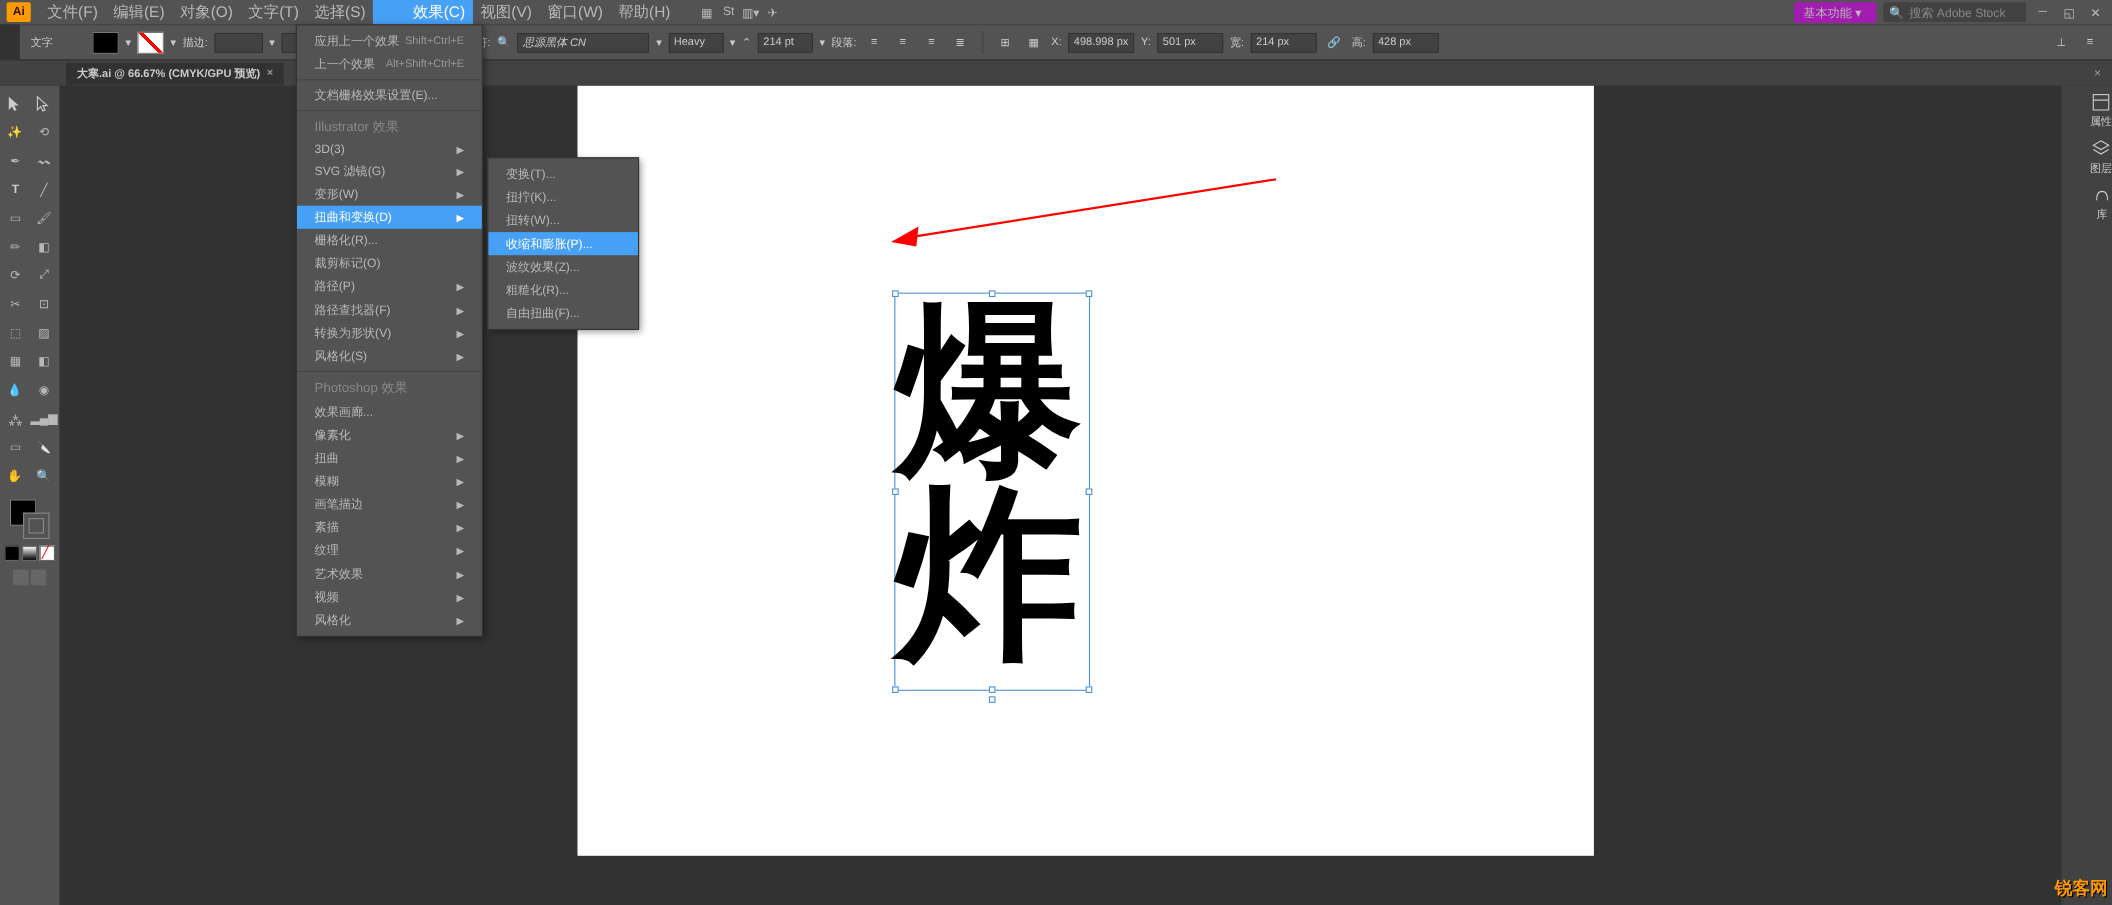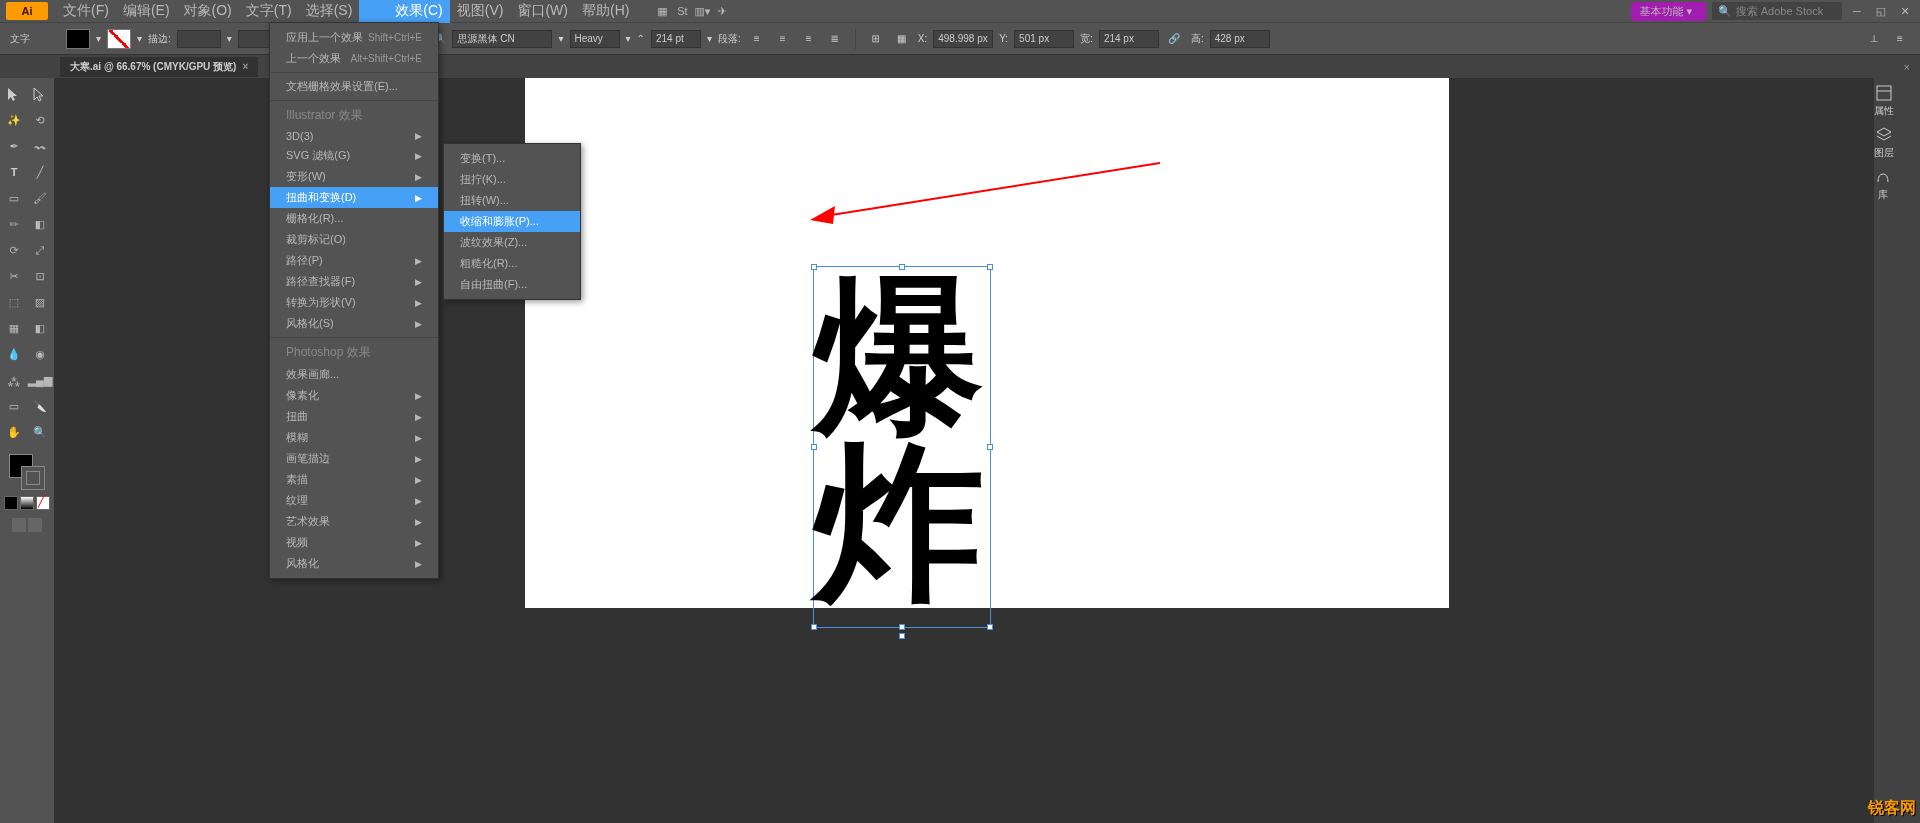--- a/index.html
+++ b/index.html
@@ -1,29 +1,29 @@
 <!DOCTYPE html>
 <html><head>
 <meta charset="utf-8">
 <style>
 * { margin: 0; padding: 0; box-sizing: border-box; font-family: "Microsoft YaHei", sans-serif; user-select: none; }
 body { background: #323232; color: #b8b8b8; font-size: 11px; overflow: hidden; width: 1920px; height: 823px; position: relative; }
 
 
 .menubar { height: 22px; background: #535353; display: flex; align-items: center; padding: 0 6px; }
-.ai-logo { width: 42px; height: 18px; background: #ff9a00; color: #3b1200; font-weight: bold; text-align: center; line-height: 18px; font-size: 11px; border-radius: 2px; margin-right: 8px; }
+.ai-logo { width: 22px; height: 18px; background: #ff9a00; color: #3b1200; font-weight: bold; text-align: center; line-height: 18px; font-size: 11px; border-radius: 2px; margin-right: 8px; }
 .menu-item { padding: 3px 7px; cursor: pointer; font-size: 14px; }
 .menu-item.active { background: #46a0f5; color: #fff; padding-left: 36px; }
 .menubar-right { margin-left: auto; display: flex; align-items: center; gap: 6px; }
 .workspace-select { background: #a21caf; padding: 2px 14px 2px 8px; border-radius: 2px; cursor: pointer; }
 .search-box { background: #424242; padding: 2px 6px; border-radius: 2px; width: 130px; height: 18px; display: flex; align-items: center; gap: 4px; color: #888; }
 .win-ctrl { width: 18px; height: 16px; cursor: pointer; display: flex; align-items: center; justify-content: center; }
 
 
-.ctrlbar { height: 32px; background: #535353; display: flex; align-items: center; padding: 0 10px; gap: 6px; border-top: 1px solid #444; color: #ccc; font-size: 10px; }
+.ctrlbar { height: 32px; background: #535353; display: flex; align-items: center; padding: 0 10px; gap: 6px; border-top: 1px solid #444; color: #ccc; font-size: 10px; margin-left: 18px; }
 .ctrlbar .swatch { width: 24px; height: 20px; background: #000; border: 1px solid #777; }
 .ctrlbar .swatch.white-stroke { background: #fff; position: relative; }
 .ctrlbar .swatch.white-stroke::after { content:""; position:absolute; inset:0; background: linear-gradient(45deg, transparent 45%, #f00 45%, #f00 55%, transparent 55%); }
 .ctrl-input { background: #424242; border: 1px solid #333; color: #ccc; padding: 1px 4px; width: 60px; height: 18px; font-size: 10px; }
 .ctrl-icon { width: 20px; height: 20px; display: flex; align-items: center; justify-content: center; border: 1px solid transparent; cursor: pointer; }
 .sep { width: 1px; height: 20px; background: #444; margin: 0 4px; }
 
 
 .tabbar { height: 24px; background: #424242; display: flex; align-items: center; padding: 0 60px 0 60px; border-top:1px solid #333; }
 .doc-tab { background: #323232; padding: 3px 10px; color: #ccc; font-size: 10px; display: flex; align-items: center; gap: 6px; font-weight: bold; }
@@ -33,41 +33,41 @@
 .tool { width: 26px; height: 24px; display: flex; align-items: center; justify-content: center; cursor: pointer; }
 .tool svg { width: 16px; height: 16px; }
 .fill-stroke { margin-top: 8px; position: relative; width: 36px; height: 36px; }
 .fill-box { position:absolute; top:0; left:0; width:24px; height:24px; background:#000; border:1px solid #888; }
 .stroke-box { position:absolute; bottom:0; right:0; width:24px; height:24px; background:#535353; border:1px solid #888; }
 .stroke-box::after{content:"";position:absolute;inset:4px;border:1px solid #888;background:#535353;}
 .mini-swatches { display:flex; gap:2px; margin-top:4px;}
 .mini-swatches div{width:14px;height:14px;border:1px solid #666;}
 
 .canvas-area { flex: 1; background: #323232; display: flex; justify-content: center; align-items: flex-start; padding-top: 0; margin-left:54px; }
-.artboard { width: 924px; height: 530px; background: #fff; margin-top: 0; position: relative; }
+.artboard { width: 924px; height: 700px; background: #fff; margin-top: 0; position: relative; }
 .text-box { position: absolute; left: 288px; top: 188px; width: 178px; height: 362px; border: 1px solid #4a90d9; }
 .text-box .handle { position:absolute; width:6px; height:6px; background:#fff; border:1px solid #4a90d9; }
 .h-tl{top:-3px;left:-3px}.h-tr{top:-3px;right:-3px}.h-bl{bottom:-3px;left:-3px}.h-br{bottom:-3px;right:-3px}
 .h-tm{top:-3px;left:50%;margin-left:-3px}.h-bm{bottom:-3px;left:50%;margin-left:-3px}
 .h-ml{left:-3px;top:50%;margin-top:-3px}.h-mr{right:-3px;top:50%;margin-top:-3px}
 .handle.out{bottom:-12px;left:50%;margin-left:-3px;}
 .text-content { font-size: 170px; line-height: 0.98; font-weight: 900; color: #000; font-family: "Microsoft YaHei", sans-serif; letter-spacing:-8px; padding-top:6px;}
 .arrow-annotation { position: absolute; pointer-events: none; }
 
 
 .dropdown { position: absolute; background: #535353; border: 1px solid #333; box-shadow: 2px 2px 6px rgba(0,0,0,0.4); z-index: 100; min-width: 170px; padding: 4px 0; }
 .dd-item { padding: 3px 16px; cursor: pointer; font-size: 11px; display:flex; justify-content:space-between; align-items:center;}
 .dd-item.highlight { background: #46a0f5; color: #fff; }
 .dd-sep { height: 1px; background: #444; margin: 3px 0; }
 .dd-header { padding: 3px 16px; color: #888; font-size: 12px; }
 .dd-item .shortcut { color: #999; font-size: 10px; }
 .submenu-arrow{font-size:9px;}
 
 
-.right-panel { position:absolute; right:0; top:78px; bottom:0; width: 46px; background: #424242; display:flex; flex-direction:column; align-items:flex-start; padding-top:6px; gap:8px;}
+.right-panel { position:absolute; right:0; top:78px; bottom:0; width: 46px; background: #424242; display:flex; flex-direction:column; align-items:flex-end; padding-top:6px; gap:8px;}
 .rp-item { display:flex; flex-direction:column; align-items:center; gap:2px; cursor:pointer; font-size:10px; color:#ccc;}
 .rp-item svg{width:18px;height:18px;}
 
 .watermark { position:absolute; right:4px; bottom:4px; color:#ff9900; font-size:16px; font-weight:bold; text-shadow:1px 1px 0 #000;}
 </style>
 </head>
 <body>
 
 <div class="menubar">
   <div class="ai-logo">Ai</div>
@@ -103,21 +103,21 @@
   <span>描边:</span>
   <input class="ctrl-input" style="width: 44px;">
   <span>▾</span>
   <input class="ctrl-input" style="width: 100px;">
   <span>▾</span>
   <div class="sep"></div>
   <span>›</span>
   <div class="ctrl-icon">🌐</div>
   <span>字符:</span>
   <span>🔍</span>
-  <input class="ctrl-input" style="width: 100px;" value="思源黑体 CN">
+  <input class="ctrl-input" style="width: 120px; font-style: italic;" value="思源黑体 CN">
   <span>▾</span>
   <input class="ctrl-input" style="width: 50px;" value="Heavy">
   <span>▾</span>
   <span>⌃</span>
   <input class="ctrl-input" style="width: 50px;" value="214 pt">
   <span>▾</span>
   <span>段落:</span>
   <div class="ctrl-icon">≡</div>
   <div class="ctrl-icon">≡</div>
   <div class="ctrl-icon">≡</div>

